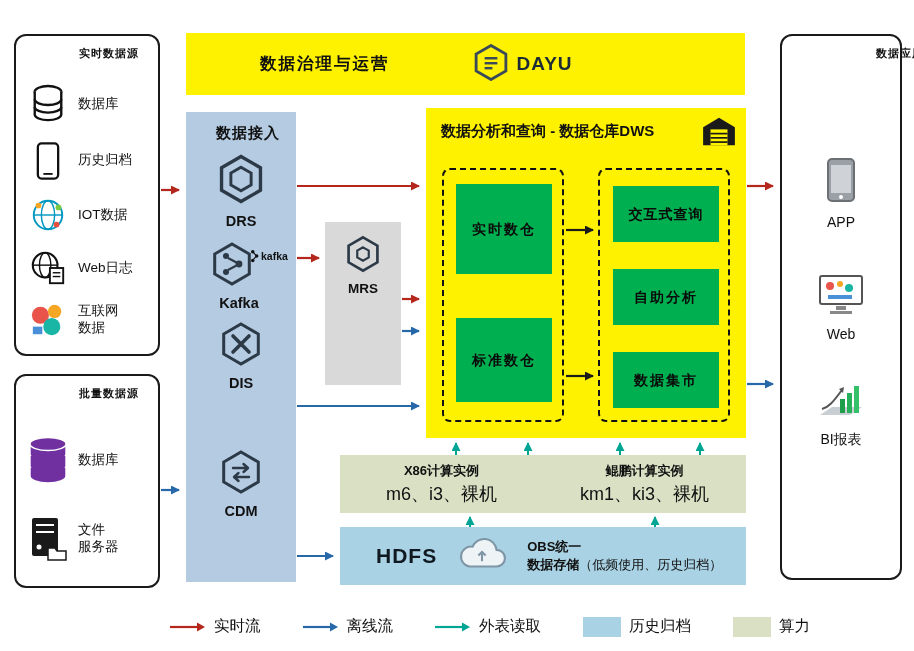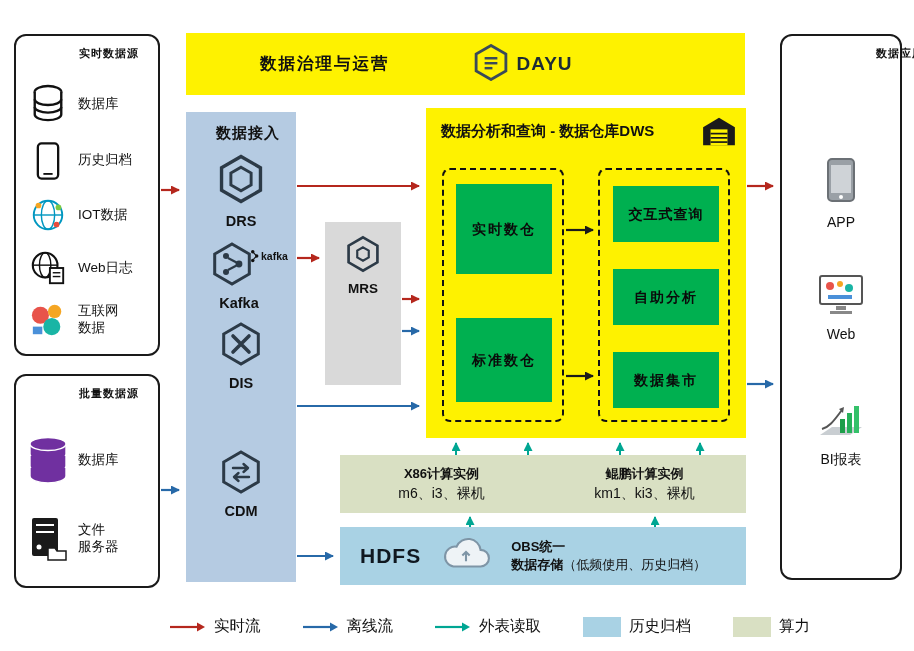--- a/index.html
+++ b/index.html
@@ -33,23 +33,23 @@
   .dws{position:absolute;left:426px;top:108px;width:320px;height:330px;background:#fef200;}
   .dws-title{position:absolute;top:14px;left:15px;width:265px;font-size:15px;font-weight:bold;}
   .dws-wh-icon{position:absolute;top:7px;right:9px;}
   .dashed{position:absolute;border:2px dashed #111;border-radius:8px;box-sizing:border-box;}
   .gnode{position:absolute;background:#00b050;display:flex;align-items:center;justify-content:center;
     font-size:14px;font-weight:bold;color:#0a0a0a;letter-spacing:2px;text-align:center;line-height:1.3;}
   
   .compute{position:absolute;left:340px;top:455px;width:406px;height:58px;background:#d9e0c3;display:flex;}
   .compute-sec{flex:1;display:flex;flex-direction:column;align-items:center;justify-content:center;gap:2px;}
   .compute-t{font-size:13px;font-weight:bold;}
-  .compute-s{font-size:14px;}
+  .compute-s{font-size:18px;}
   .hdfs{position:absolute;left:340px;top:527px;width:406px;height:58px;background:#a9d2e4;
-    display:flex;align-items:center;padding-left:20px;gap:20px;box-sizing:border-box;}
+    display:flex;align-items:center;padding-left:36px;gap:20px;box-sizing:border-box;}
   .hdfs-label{font-size:21px;font-weight:bold;color:#101820;letter-spacing:1px;}
   .obs-text{font-size:13px;line-height:1.35;}
   .obs-text b{font-weight:bold;}
   
   .app-item{position:absolute;left:0;width:100%;display:flex;flex-direction:column;align-items:center;gap:6px;}
   .app-label{font-size:14px;}
   
   .legend{position:absolute;left:170px;top:616px;display:flex;align-items:center;gap:42px;}
   .legend-item{display:flex;align-items:center;gap:8px;font-size:15.5px;}
   .swatch{width:38px;height:20px;display:inline-block;}
@@ -313,21 +313,21 @@
             <circle cx="12" cy="12" r="4" fill="#e8534a"></circle>
             <circle cx="22" cy="10" r="3" fill="#f5a623"></circle>
             <circle cx="31" cy="14" r="4" fill="#19b5a5"></circle>
             <rect x="10" y="21" width="24" height="4" fill="#4a90d9"></rect>
             <rect x="18" y="32" width="10" height="4" fill="#888"></rect>
             <rect x="12" y="37" width="22" height="3" fill="#888"></rect>
           </svg>
       </span>
       <span class="app-label">Web</span>
     </div>
-    <div class="app-item" style="top:365px;justify-content:space-between;">
+    <div class="app-item" style="top:345px;justify-content:space-between;">
       <span>
         <svg width="46" height="40" viewBox="0 0 46 40">
             <path d="M2 34 L14 26 L44 26 L32 34 Z" fill="#c9ced2"></path>
             <rect x="22" y="18" width="5" height="14" fill="#1e9e4a"></rect>
             <rect x="29" y="12" width="5" height="20" fill="#27b05a"></rect>
             <rect x="36" y="5" width="5" height="27" fill="#35c16a"></rect>
             <path d="M4 28 C12 26 17 18 24 9" fill="none" stroke="#555" stroke-width="2"></path>
             <path d="M21 8 L26 6 L25 12 Z" fill="#555"></path>
           </svg>
       </span>

